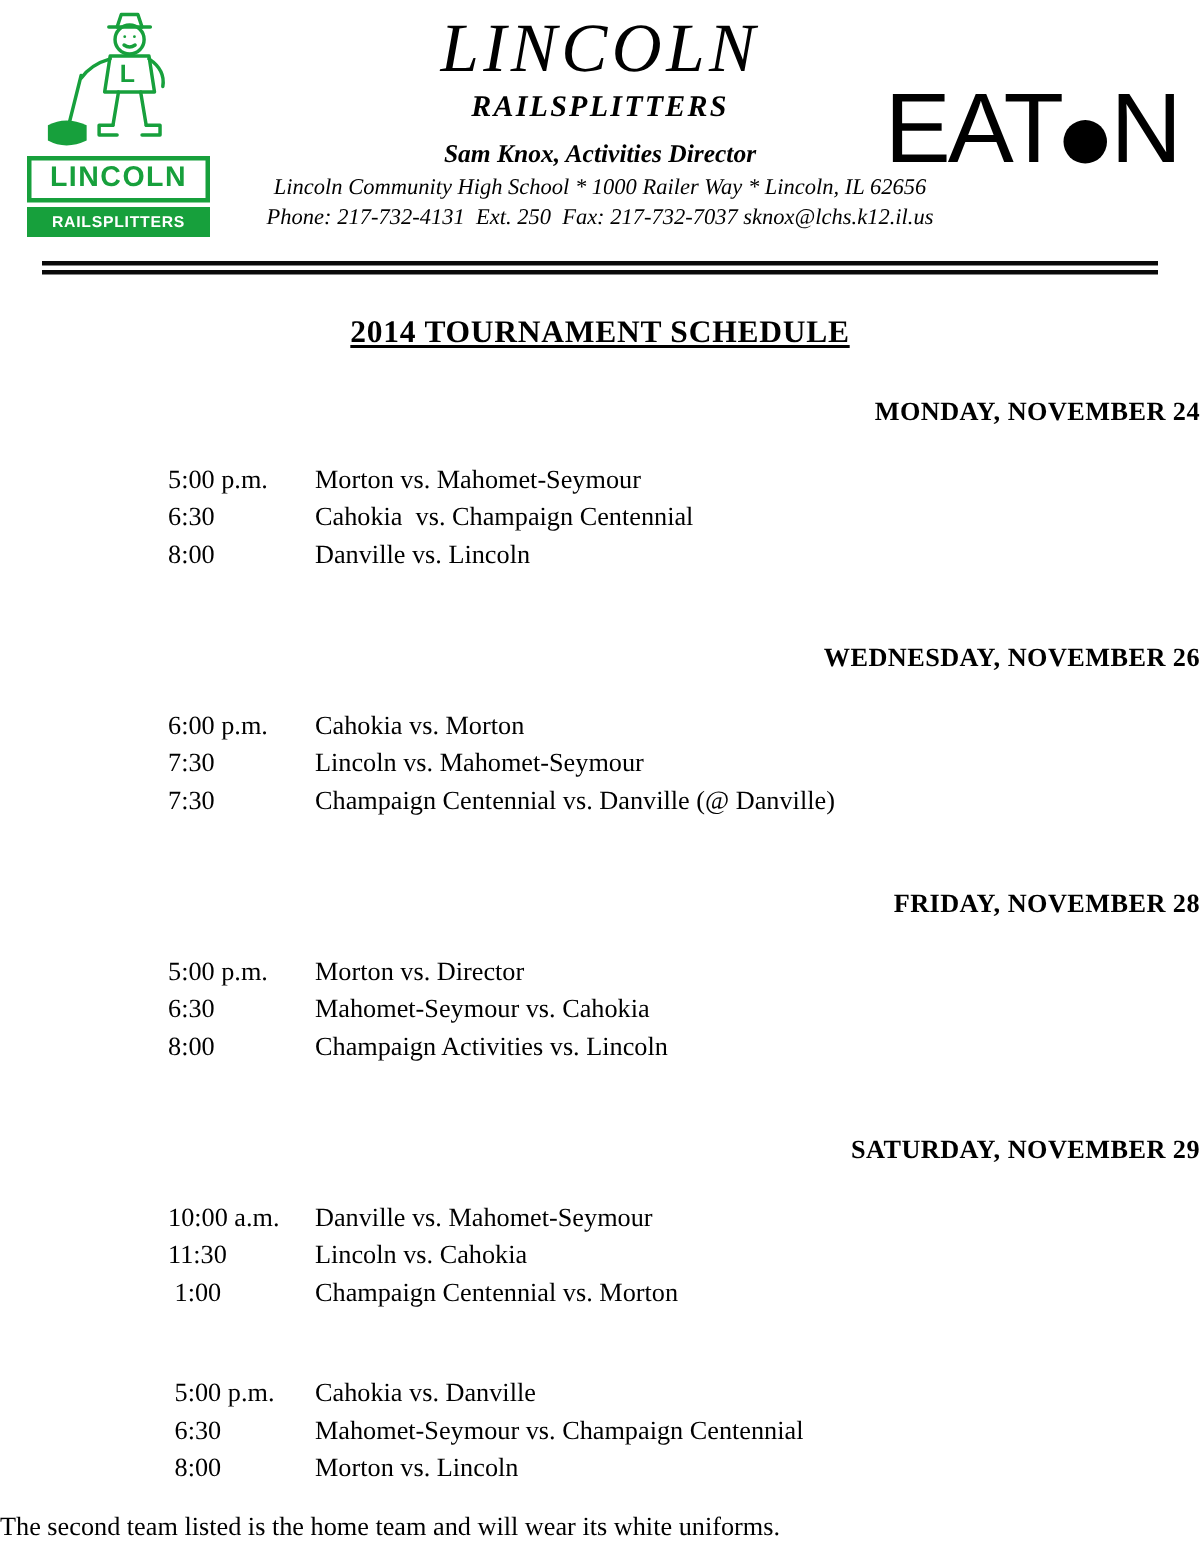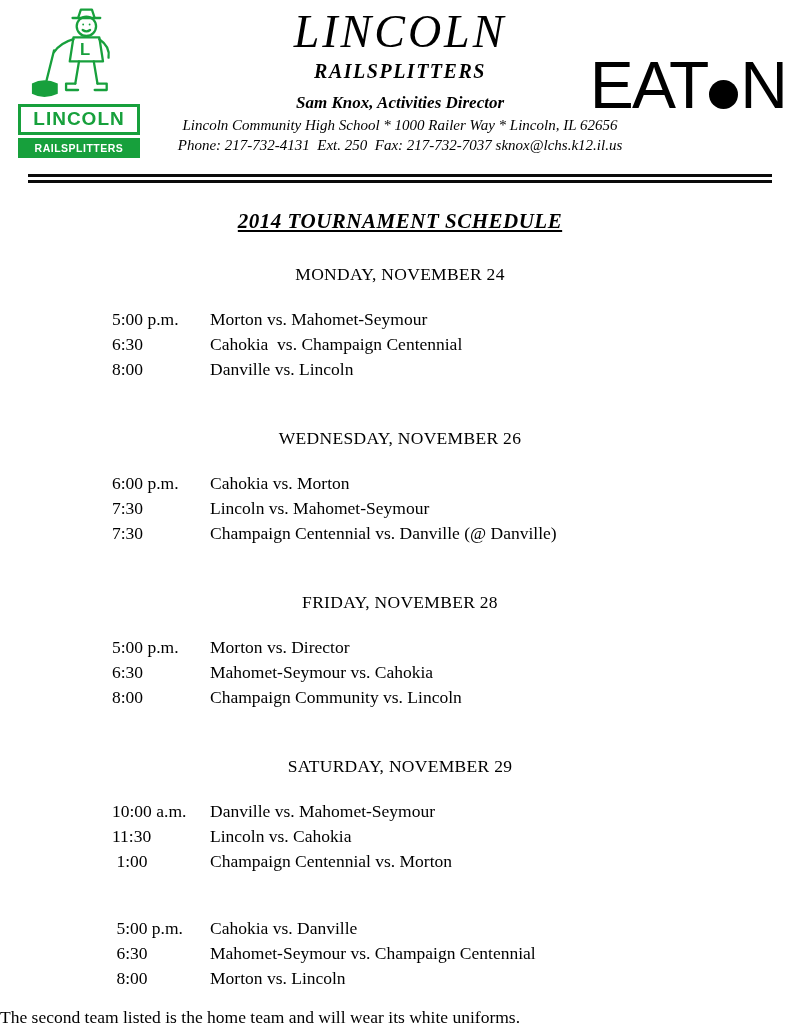--- a/index.html
+++ b/index.html
@@ -94,28 +94,27 @@
   }
 
   
   .doc-title {
     margin: 26px 12px 0;
     text-align: center;
     font-size: 21px;
     font-weight: bold;
     letter-spacing: 0.5px;
     text-decoration: underline;
-    font-style: italic;
   }
 
   .section { margin-top: 46px; }
   .section.first { margin-top: 30px; }
   .section-heading {
-    text-align: center;
-    font-weight: normal;
+    text-align: right;
+    font-weight: bold;
     font-size: 17.5px;
     margin: 0 0 22px;
     letter-spacing: 0.3px;
   }
   .game-row {
     display: flex;
     padding-left: 112px;
     font-size: 17.5px;
     line-height: 25px;
   }
@@ -223,21 +222,21 @@
     <div class="game-row">
       <span class="game-time">5:00 p.m.</span>
       <span class="game-matchup">Morton vs. Director</span>
     </div>
     <div class="game-row">
       <span class="game-time">6:30</span>
       <span class="game-matchup">Mahomet-Seymour vs. Cahokia</span>
     </div>
     <div class="game-row">
       <span class="game-time">8:00</span>
-      <span class="game-matchup">Champaign Community vs. Lincoln</span>
+      <span class="game-matchup">Champaign Activities vs. Lincoln</span>
     </div>
   </div>
 
   <div class="section">
     <div class="section-heading">SATURDAY, NOVEMBER 29</div>
     <div class="game-row">
       <span class="game-time">10:00 a.m.</span>
       <span class="game-matchup">Danville vs. Mahomet-Seymour</span>
     </div>
     <div class="game-row">

